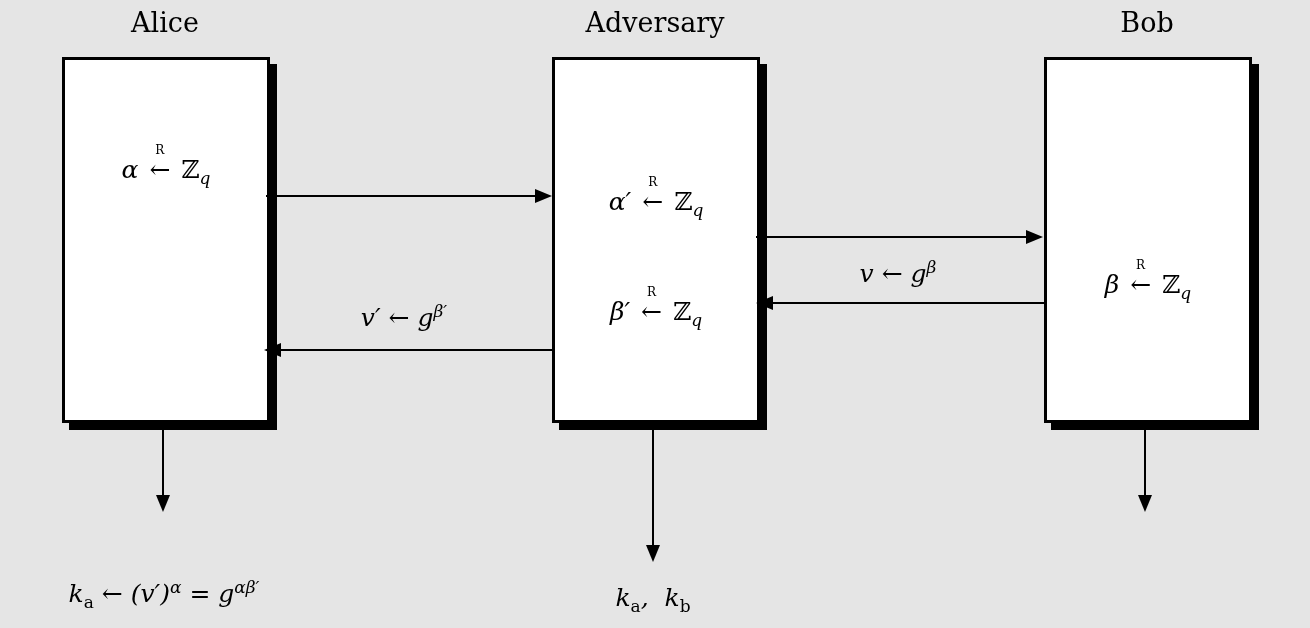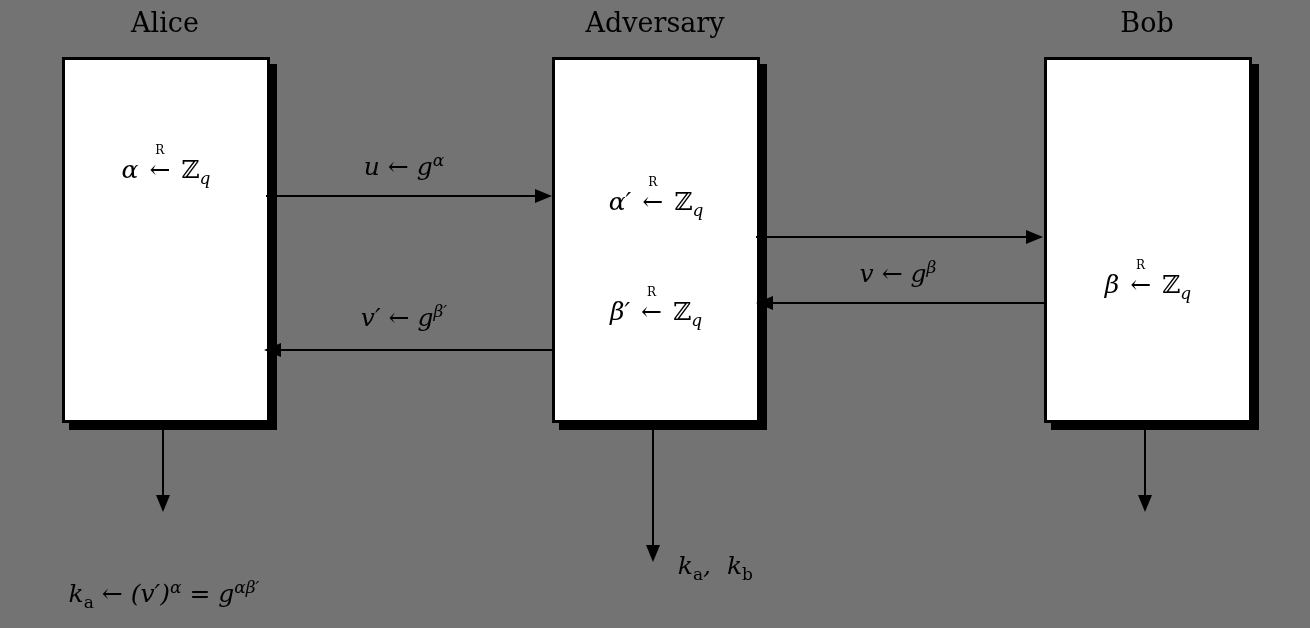--- a/index.html
+++ b/index.html
@@ -1,20 +1,20 @@
 <!DOCTYPE html>
 <html><head>
 <meta charset="utf-8">
 <style>
   html, body { margin: 0; padding: 0; background: #ffffff; }
   .canvas {
     position: relative;
     width: 1310px;
     height: 628px;
-    background: #737373;
+    background: #e5e5e5;
     color: #000000;
     font-family: "DejaVu Serif", serif;
     overflow: hidden;
   }
   .title {
     position: absolute;
     text-align: center;
     font-size: 27px;
     font-style: normal;
     line-height: 30px;
@@ -95,39 +95,38 @@
 
   <div class="box" style="left:552px; top:57px; width:202px; height:360px;">
     <div class="state" style="top:127px;">α′ <span class="getsR"><span class="Rlab">R</span>←</span> <span class="bb">ℤ</span><sub>q</sub></div>
     <div class="state" style="top:237px;">β′ <span class="getsR"><span class="Rlab">R</span>←</span> <span class="bb">ℤ</span><sub>q</sub></div>
   </div>
 
   <div class="box" style="left:1044px; top:57px; width:202px; height:360px;">
     <div class="state" style="top:210px;">β <span class="getsR"><span class="Rlab">R</span>←</span> <span class="bb">ℤ</span><sub>q</sub></div>
   </div>
 
-  <div class="msg" style="left:304px; top:152px; width:200px;">u ← g<sup>α</sup></div>
   <div class="hline" style="left:266px; top:195px; width:270px;"></div>
   <div class="ah-r" style="left:535px; top:189px;"></div>
 
   <div class="msg" style="left:304px; top:303px; width:200px;">v′ ← g<sup>β′</sup></div>
   <div class="hline" style="left:281px; top:349px; width:271px;"></div>
   <div class="ah-l" style="left:264px; top:343px;"></div>
 
   <div class="hline" style="left:756px; top:236px; width:271px;"></div>
   <div class="ah-r" style="left:1026px; top:230px;"></div>
 
   <div class="msg" style="left:798px; top:259px; width:200px;">v ← g<sup>β</sup></div>
   <div class="hline" style="left:773px; top:302px; width:271px;"></div>
   <div class="ah-l" style="left:756px; top:296px;"></div>
 
   <div class="vline" style="left:162px; top:424px; height:72px;"></div>
   <div class="ah-d" style="left:156px; top:495px;"></div>
   <div class="out" style="left:8px; top:535px; width:312px;margin-top:44px;">k<sub class="rm">a</sub> ← (v′)<sup>α</sup> = g<sup>αβ′</sup></div>
 
   <div class="vline" style="left:652px; top:424px; height:122px;"></div>
   <div class="ah-d" style="left:646px; top:545px;"></div>
-  <div class="out" style="left:553px; top:551px; width:200px;text-align:right;">k<sub class="rm">a</sub>,&nbsp; k<sub class="rm">b</sub></div>
+  <div class="out" style="left:553px; top:583px; width:200px;">k<sub class="rm">a</sub>,&nbsp; k<sub class="rm">b</sub></div>
 
   <div class="vline" style="left:1144px; top:424px; height:72px;"></div>
   <div class="ah-d" style="left:1138px; top:495px;"></div>
 
 </div>
 
 </body></html>

